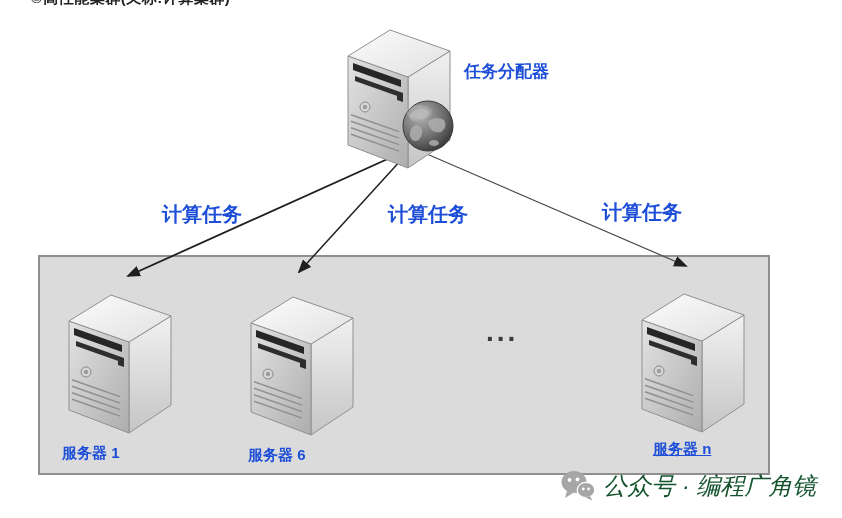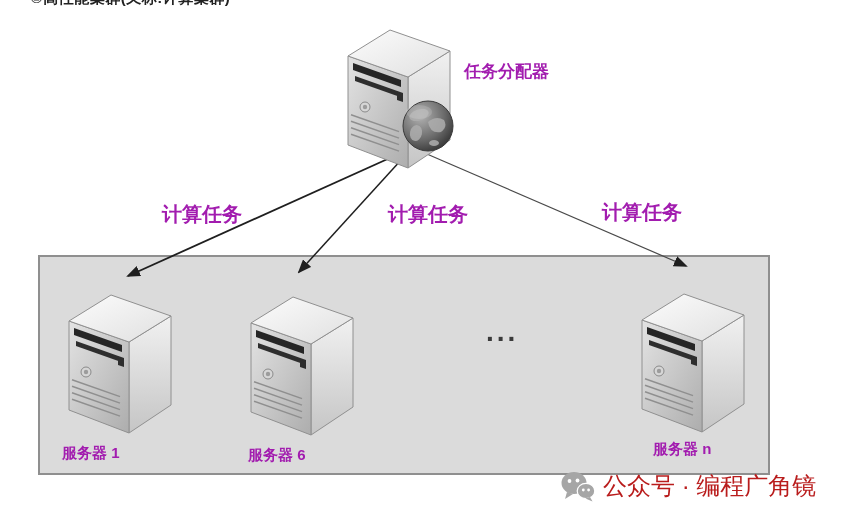--- a/index.html
+++ b/index.html
@@ -10,34 +10,34 @@
   .abs{position:absolute;}
   .heading{
     left:30px;top:-11px;font-size:15px;font-weight:bold;color:#222;
     letter-spacing:.5px;white-space:nowrap;
   }
   .panel{
     left:38px;top:255px;width:732px;height:220px;box-sizing:border-box;
     background:#dbdbdb;border:2px solid #8f8f8f;
   }
   .overlay{left:0;top:0;width:842px;height:518px;pointer-events:none;}
-  .lbl{font-weight:bold;color:#a21caf;white-space:nowrap;}
+  .lbl{font-weight:bold;color:#1d4ed8;white-space:nowrap;}
   .distributor-label{left:464px;top:60px;font-size:17px;}
   .task-label{font-size:20px;}
   .task-label.t0{left:162px;top:201px;}
   .task-label.t1{left:388px;top:201px;}
   .task-label.t2{left:602px;top:199px;}
   .server-label{font-size:15px;}
   .server-label.s0{left:62px;top:444px;}
   .server-label.s1{left:248px;top:446px;}
-  .server-label.s2{left:653px;top:440px;}
+  .server-label.s2{left:653px;top:440px;text-decoration:underline;}
   .ellipsis{left:486px;top:316px;font-size:28px;font-weight:bold;color:#3a3a3a;letter-spacing:3px;}
   .watermark{
-    left:561px;top:470px;display:flex;align-items:center;gap:8px;
-    color:#b91c1c;font-size:24px;white-space:nowrap;
+    left:561px;top:470px;display:flex;gap:8px;
+    color:#14532d;font-size:24px;white-space:nowrap;font-style:italic;
   }
   svg{display:block;}
 </style>
 </head>
 <body>
 
 <svg width="0" height="0" style="position:absolute" aria-hidden="true">
   <defs>
     <linearGradient id="gTop" x1="0" y1="0" x2="1" y2="1">
       <stop offset="0" stop-color="#fcfcfc"></stop>

